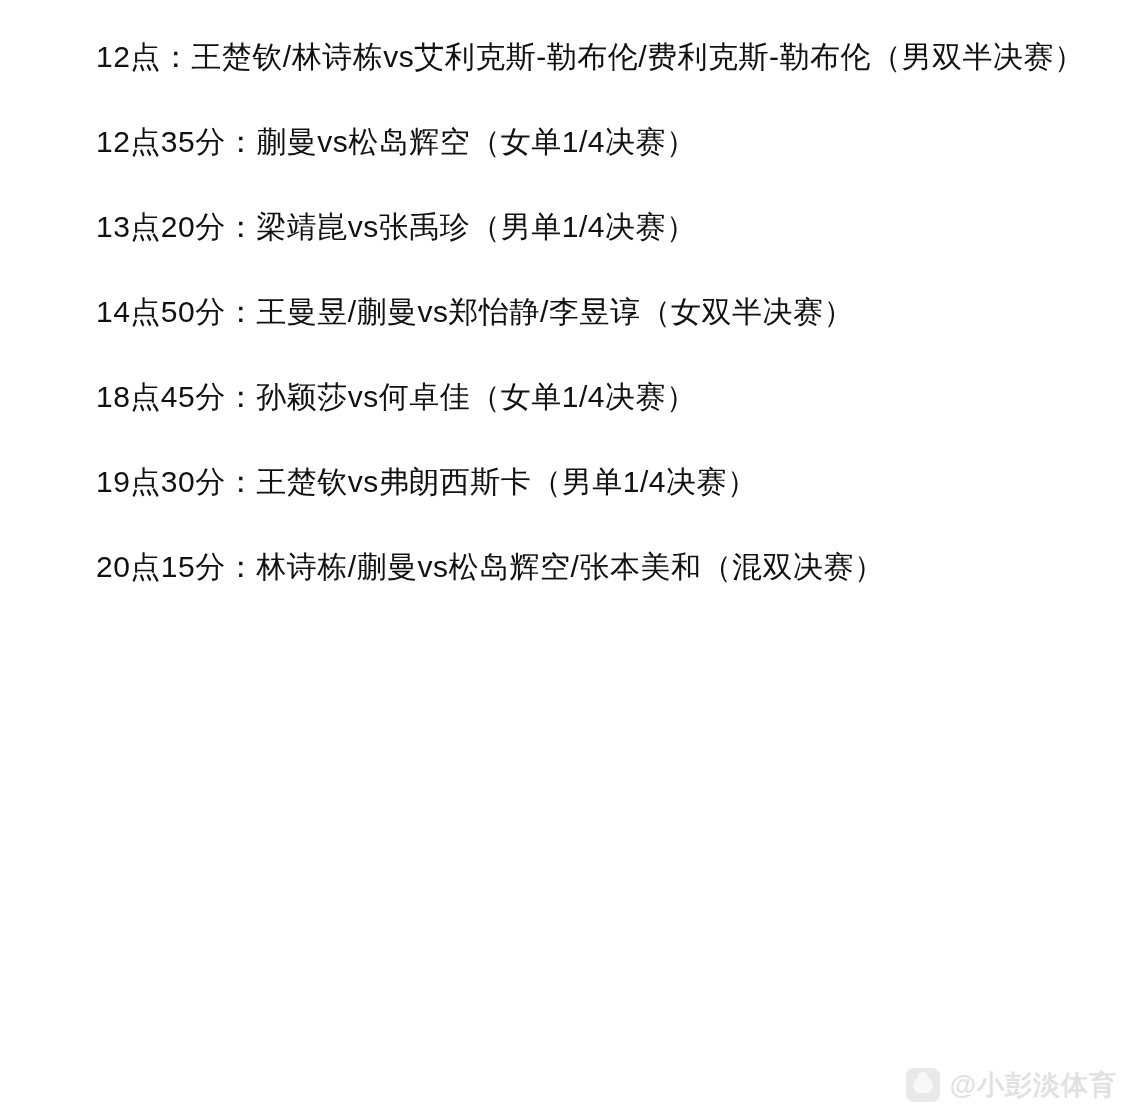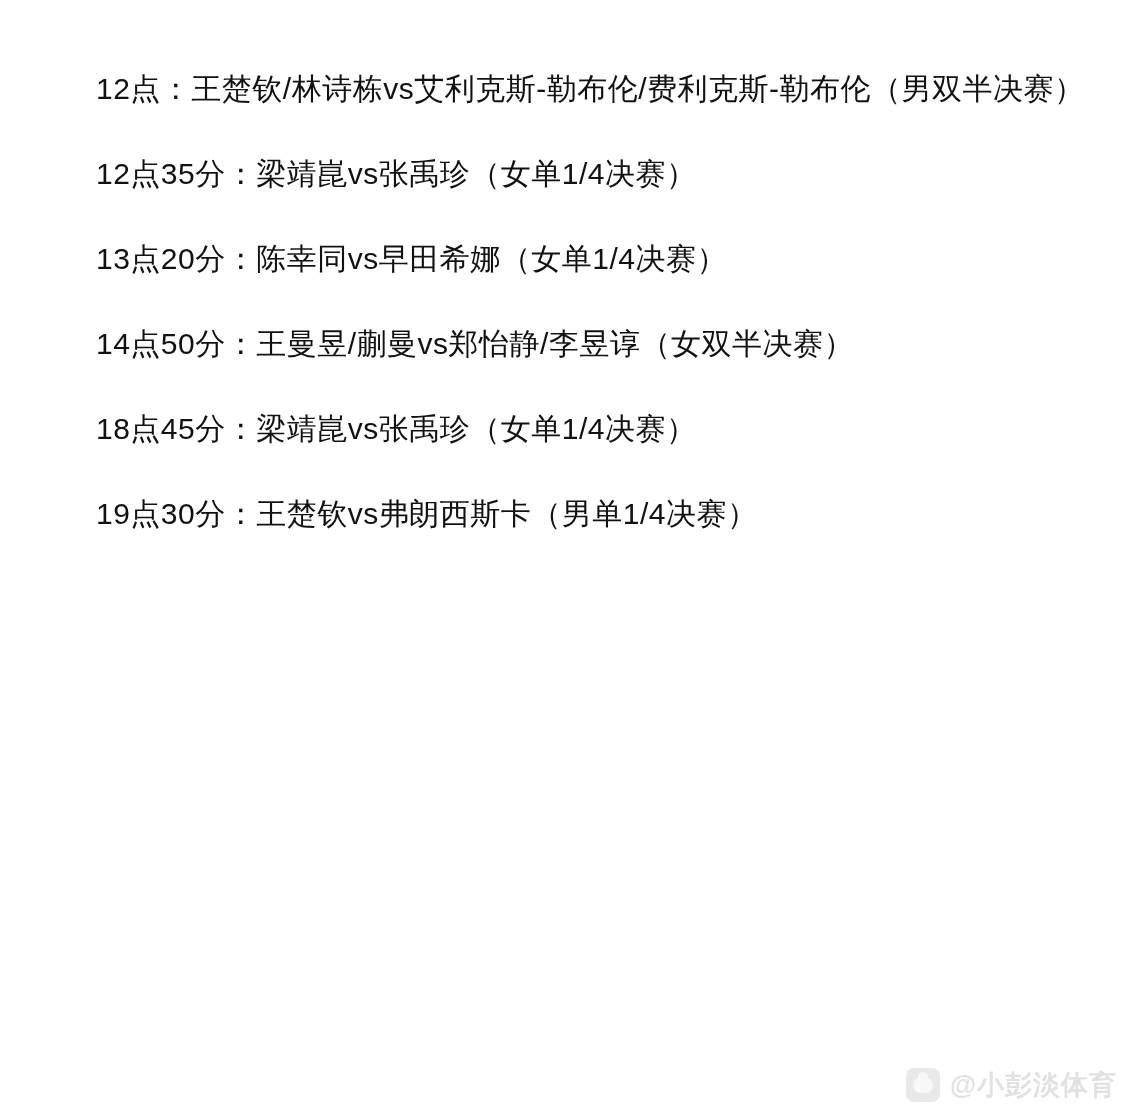--- a/index.html
+++ b/index.html
@@ -13,21 +13,21 @@
     position: relative;
     font-family: "Liberation Sans", "DejaVu Sans", sans-serif;
     color: #0d0d0d;
     overflow: hidden;
   }
   .schedule {
     position: absolute;
     top: 0;
     left: 0;
     width: 1134px;
-    padding-top: 46px;
+    padding-top: 14px;
     box-sizing: border-box;
   }
   .schedule-row {
     height: 85px;
     line-height: 85px;
     padding-left: 96px;
     font-size: 30px;
     letter-spacing: 0.5px;
     white-space: nowrap;
     color: #111111;
@@ -75,23 +75,24 @@
     color: #c9c9c9;
     letter-spacing: 1px;
     font-weight: 700;
   }
 </style>
 </head>
 <body>
 
 <div class="schedule">
   <div class="schedule-row">12点：王楚钦/林诗栋vs艾利克斯-勒布伦/费利克斯-勒布伦（男双半决赛）</div>
-  <div class="schedule-row">12点35分：梁靖崑vs张禹珍（女单1/4决赛）</div>
-  <div class="schedule-row">13点20分：陈幸同vs早田希娜（女单1/4决赛）</div>
+  <div class="schedule-row">12点35分：蒯曼vs松岛辉空（女单1/4决赛）</div>
+  <div class="schedule-row">13点20分：梁靖崑vs张禹珍（男单1/4决赛）</div>
   <div class="schedule-row">14点50分：王曼昱/蒯曼vs郑怡静/李昱谆（女双半决赛）</div>
-  <div class="schedule-row">18点45分：梁靖崑vs张禹珍（女单1/4决赛）</div>
+  <div class="schedule-row">18点45分：孙颖莎vs何卓佳（女单1/4决赛）</div>
   <div class="schedule-row">19点30分：王楚钦vs弗朗西斯卡（男单1/4决赛）</div>
+  <div class="schedule-row">20点15分：林诗栋/蒯曼vs松岛辉空/张本美和（混双决赛）</div>
 </div>
 
 <div class="watermark">
   <div class="watermark-logo"></div>
   <div class="watermark-text">@小彭淡体育</div>
 </div>
 
 </body></html>

